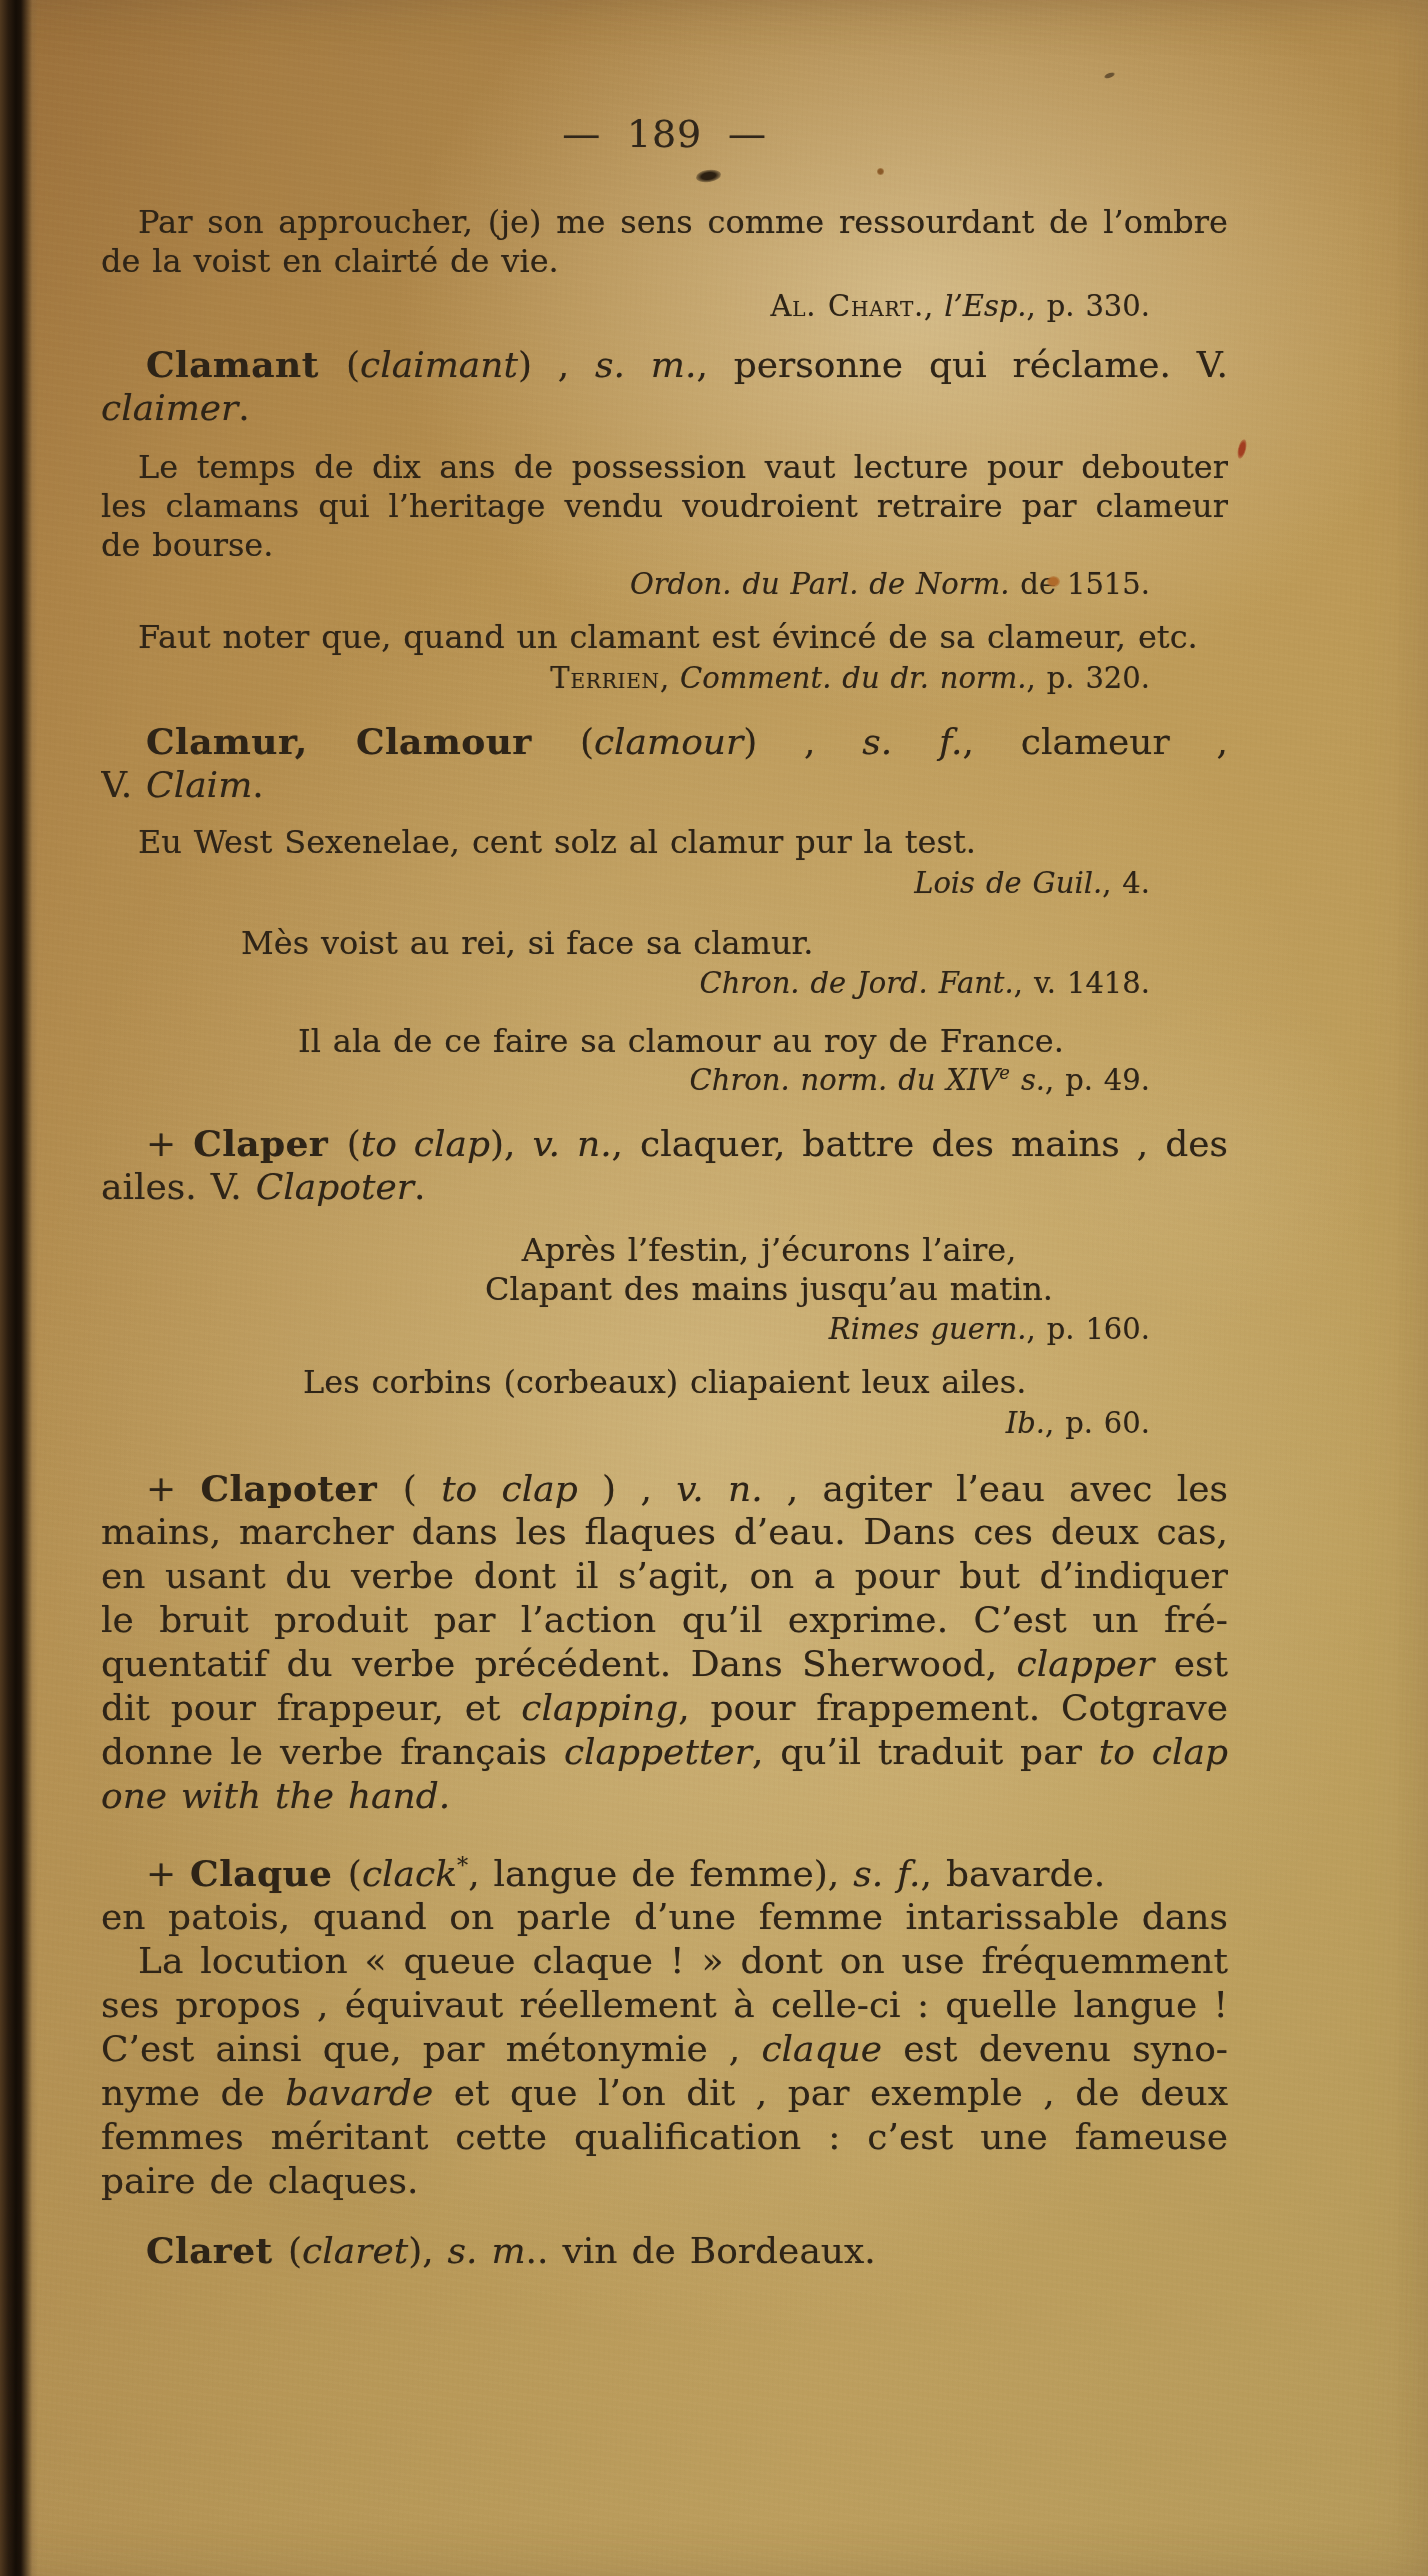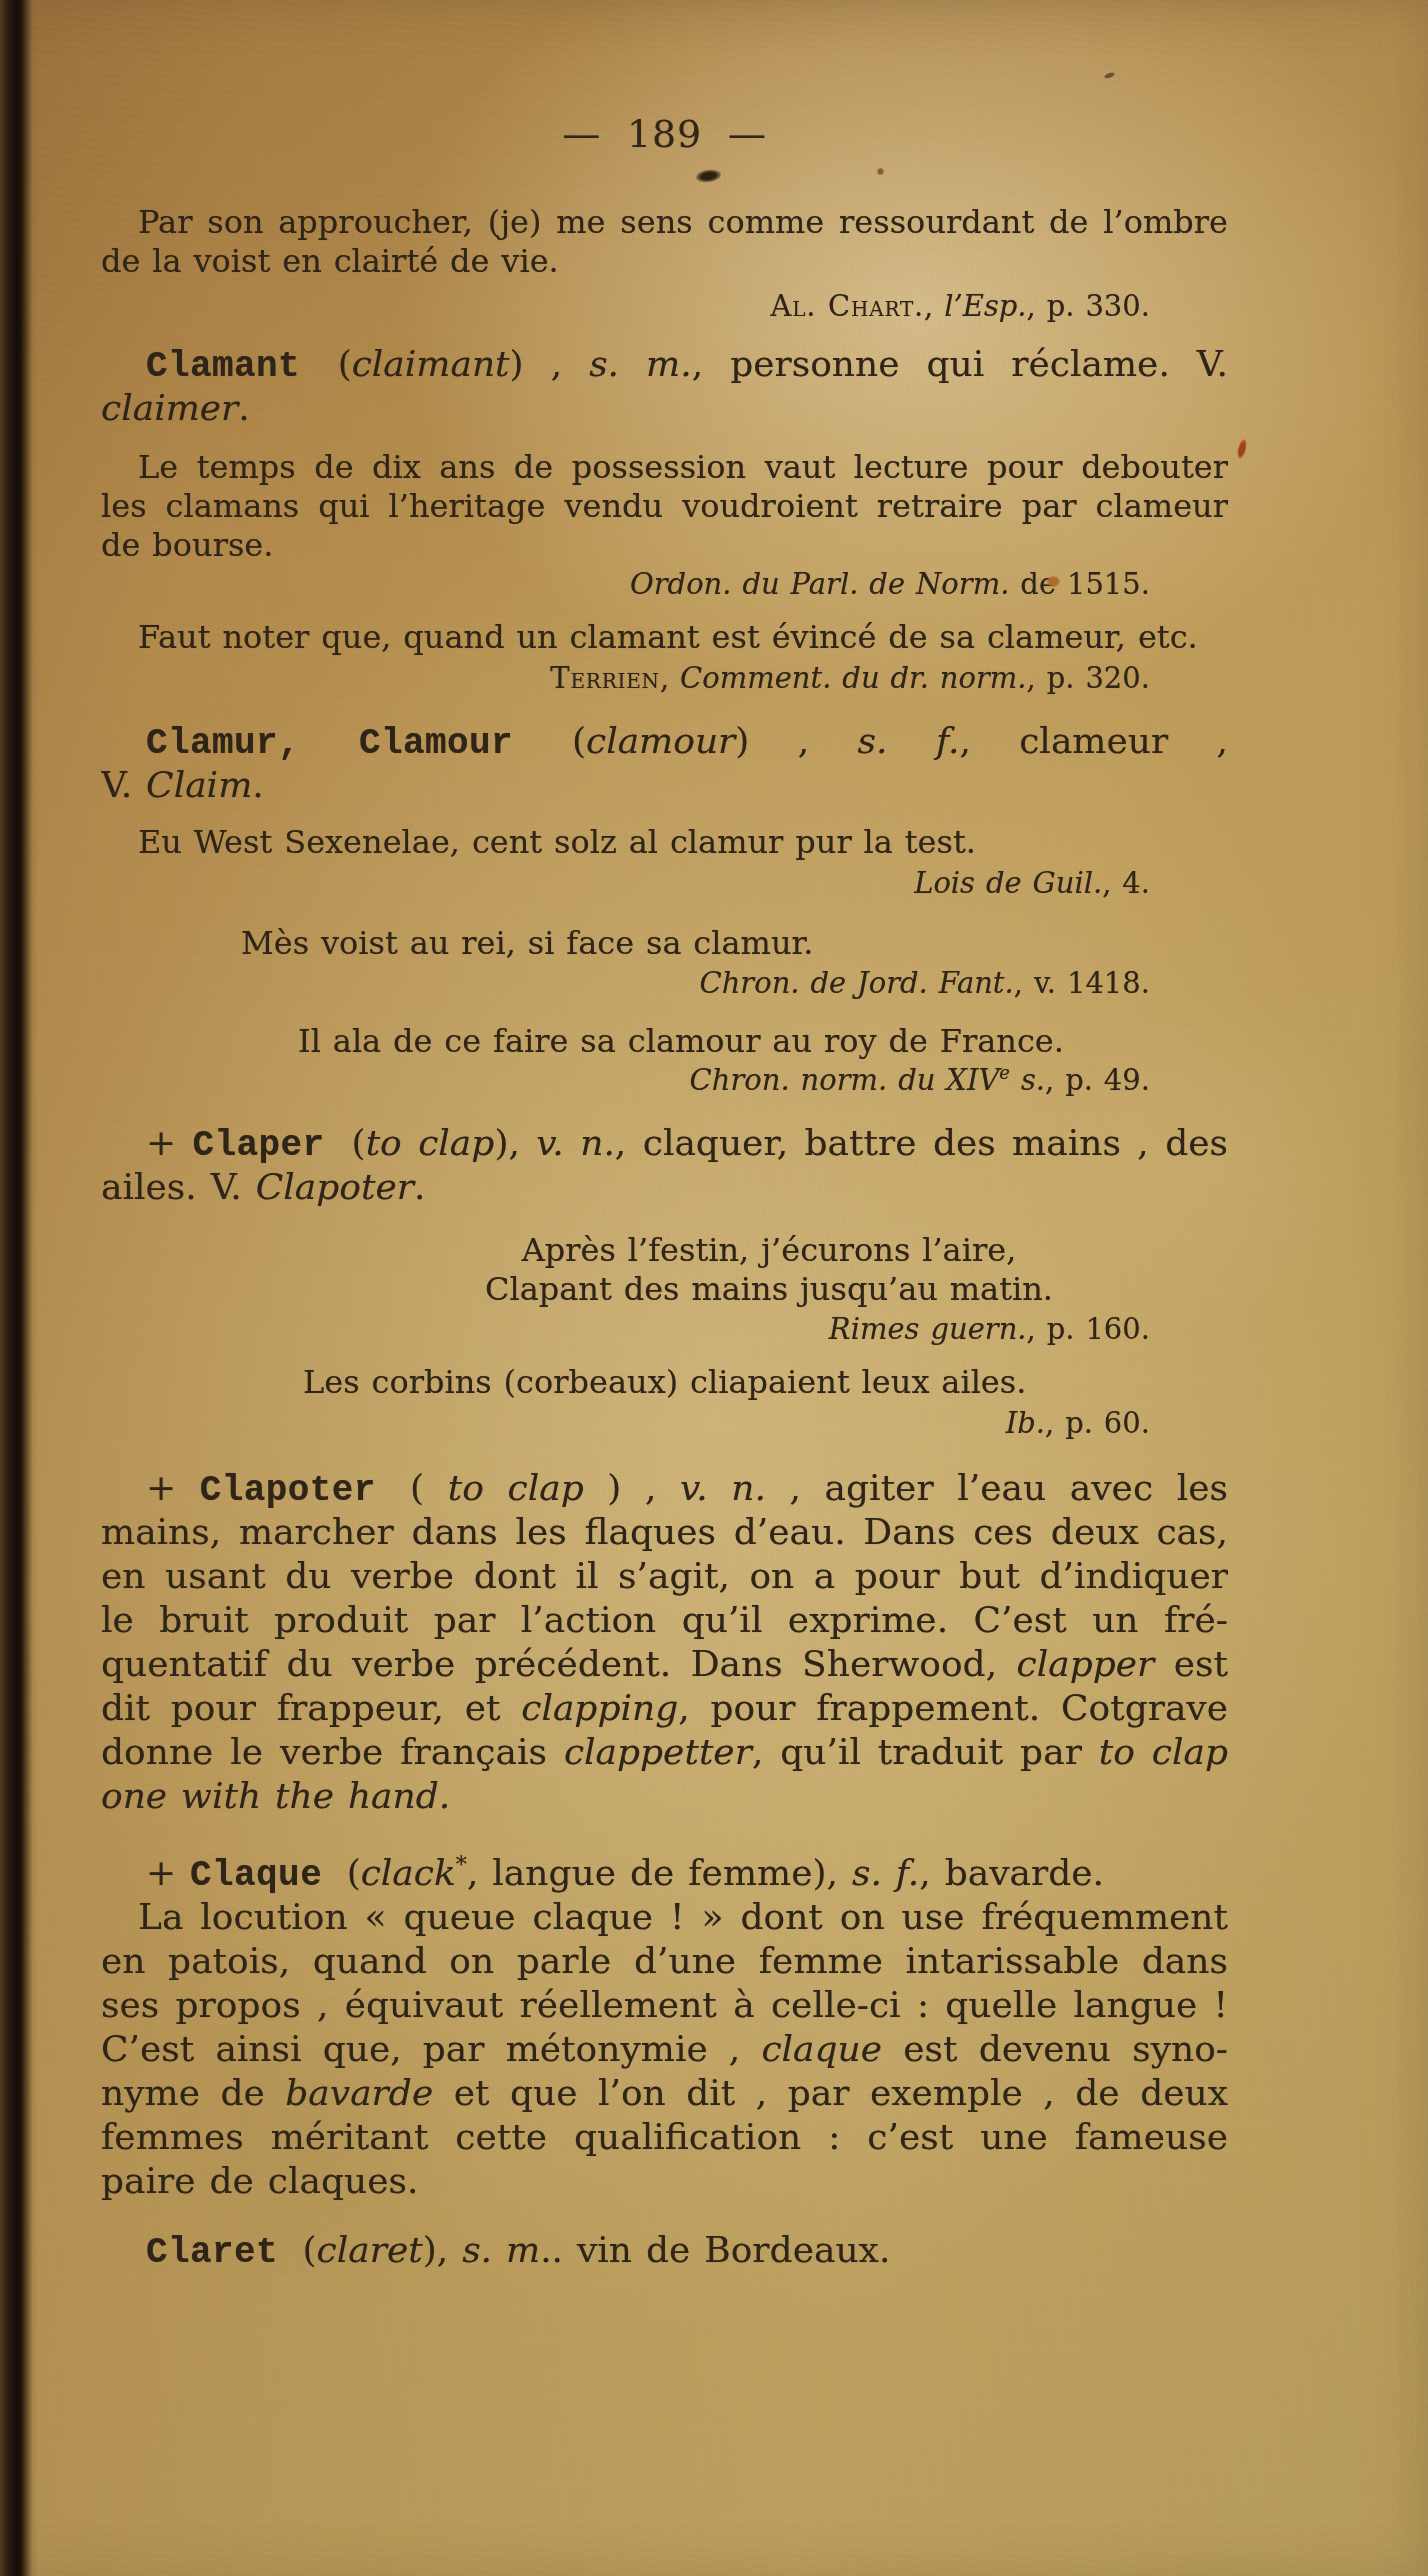--- a/index.html
+++ b/index.html
@@ -62,21 +62,21 @@
   .i40{padding-left:33px;}
   .i170{padding-left:140px;}
   .i245{padding-left:202px;}
   .i253{padding-left:209px;}
   .mt-intro{margin-top:46px;}  .mt10{margin-top:8.3px;}
   .mt2{margin-top:1.7px;}  .mt4{margin-top:3.3px;}
   .mt20{margin-top:16.5px;}  .mt22{margin-top:18px;}
   .mt26{margin-top:21.5px;text-align:center;}  .mt28{margin-top:23px;}
   .mt30{margin-top:25px;}  .mt40{margin-top:33px;}
   .run-r{font-style:normal;}
-  .run-b{font-weight:700;letter-spacing:0.4px;font-family:Liberation Mono, monospace;}
+  .run-b{font-weight:700;letter-spacing:0.4px;}
   .run-i{font-style:italic;}
   .run-sc{font-variant:small-caps;letter-spacing:0.8px;}
   .run-sup{font-size:.62em;vertical-align:super;line-height:0;}
   .run-isup{font-style:italic;font-size:.62em;vertical-align:super;line-height:0;}
   .speck{position:absolute;pointer-events:none;border-radius:50%;}
   .speck-comme{left:696px;top:170px;width:25px;height:12.4px;background:radial-gradient(ellipse,#2c2012 0 40%,rgba(44,32,18,.45) 65%,rgba(44,32,18,0) 100%);transform:rotate(-8deg);}
   .speck-1515{left:1047px;top:576px;width:13.2px;height:10.7px;background:radial-gradient(ellipse,#b06a2a 0 45%,rgba(176,106,42,.4) 70%,rgba(176,106,42,0) 100%);}
   .speck-margin-red{left:1238px;top:439px;width:8.3px;height:20px;background:radial-gradient(ellipse,#a23d20 0 45%,rgba(162,61,32,.35) 70%,rgba(162,61,32,0) 100%);transform:rotate(14deg);}
   .speck-topright{left:1104px;top:73px;width:10.7px;height:5px;background:radial-gradient(ellipse,#6a5332 0 50%,rgba(106,83,50,0) 100%);transform:rotate(-20deg);}
   .speck-under189{left:877px;top:168px;width:7.4px;height:7.4px;background:radial-gradient(circle,#8a5a28 0 40%,rgba(138,90,40,0) 100%);}
@@ -156,22 +156,22 @@
       <div class="line fill">en usant du verbe dont il s’agit, on a pour but d’indiquer</div>
       <div class="line fill">le bruit produit par l’action qu’il exprime. C’est un fré-</div>
       <div class="line fill"><span class="run-r">quentatif du verbe précédent. Dans Sherwood, </span><span class="run-i">clapper</span><span class="run-r"> est</span></div>
       <div class="line fill"><span class="run-r">dit pour frappeur, et </span><span class="run-i">clapping</span><span class="run-r">, pour frappement. Cotgrave</span></div>
       <div class="line fill"><span class="run-r">donne le verbe français </span><span class="run-i">clappetter</span><span class="run-r">, qu’il traduit par </span><span class="run-i">to clap</span></div>
       <div class="line"><span class="run-i">one with the hand.</span></div>
     </div>
 
     <div class="block main mt40">
       <div class="line i55"><span class="run-r">+ </span><span class="run-b">Claque </span><span class="run-r">(</span><span class="run-i">clack</span><span class="run-sup">*</span><span class="run-r">, langue de femme), </span><span class="run-i">s. f.</span><span class="run-r">, bavarde.</span></div>
+      <div class="line fill">en patois, quand on parle d’une femme intarissable dans</div>
       <div class="line fill i45">La locution « queue claque ! » dont on use fréquemment</div>
-      <div class="line fill">en patois, quand on parle d’une femme intarissable dans</div>
       <div class="line fill">ses propos , équivaut réellement à celle-ci : quelle langue !</div>
       <div class="line fill"><span class="run-r">C’est ainsi que, par métonymie , </span><span class="run-i">claque</span><span class="run-r"> est devenu syno-</span></div>
       <div class="line fill"><span class="run-r">nyme de </span><span class="run-i">bavarde</span><span class="run-r"> et que l’on dit , par exemple , de deux</span></div>
       <div class="line fill">femmes méritant cette qualification : c’est une fameuse</div>
       <div class="line">paire de claques.</div>
     </div>
 
     <div class="block main mt30">
       <div class="line i55"><span class="run-b">Claret </span><span class="run-r">(</span><span class="run-i">claret</span><span class="run-r">), </span><span class="run-i">s. m</span><span class="run-r">.. vin de Bordeaux.</span></div>
     </div>

